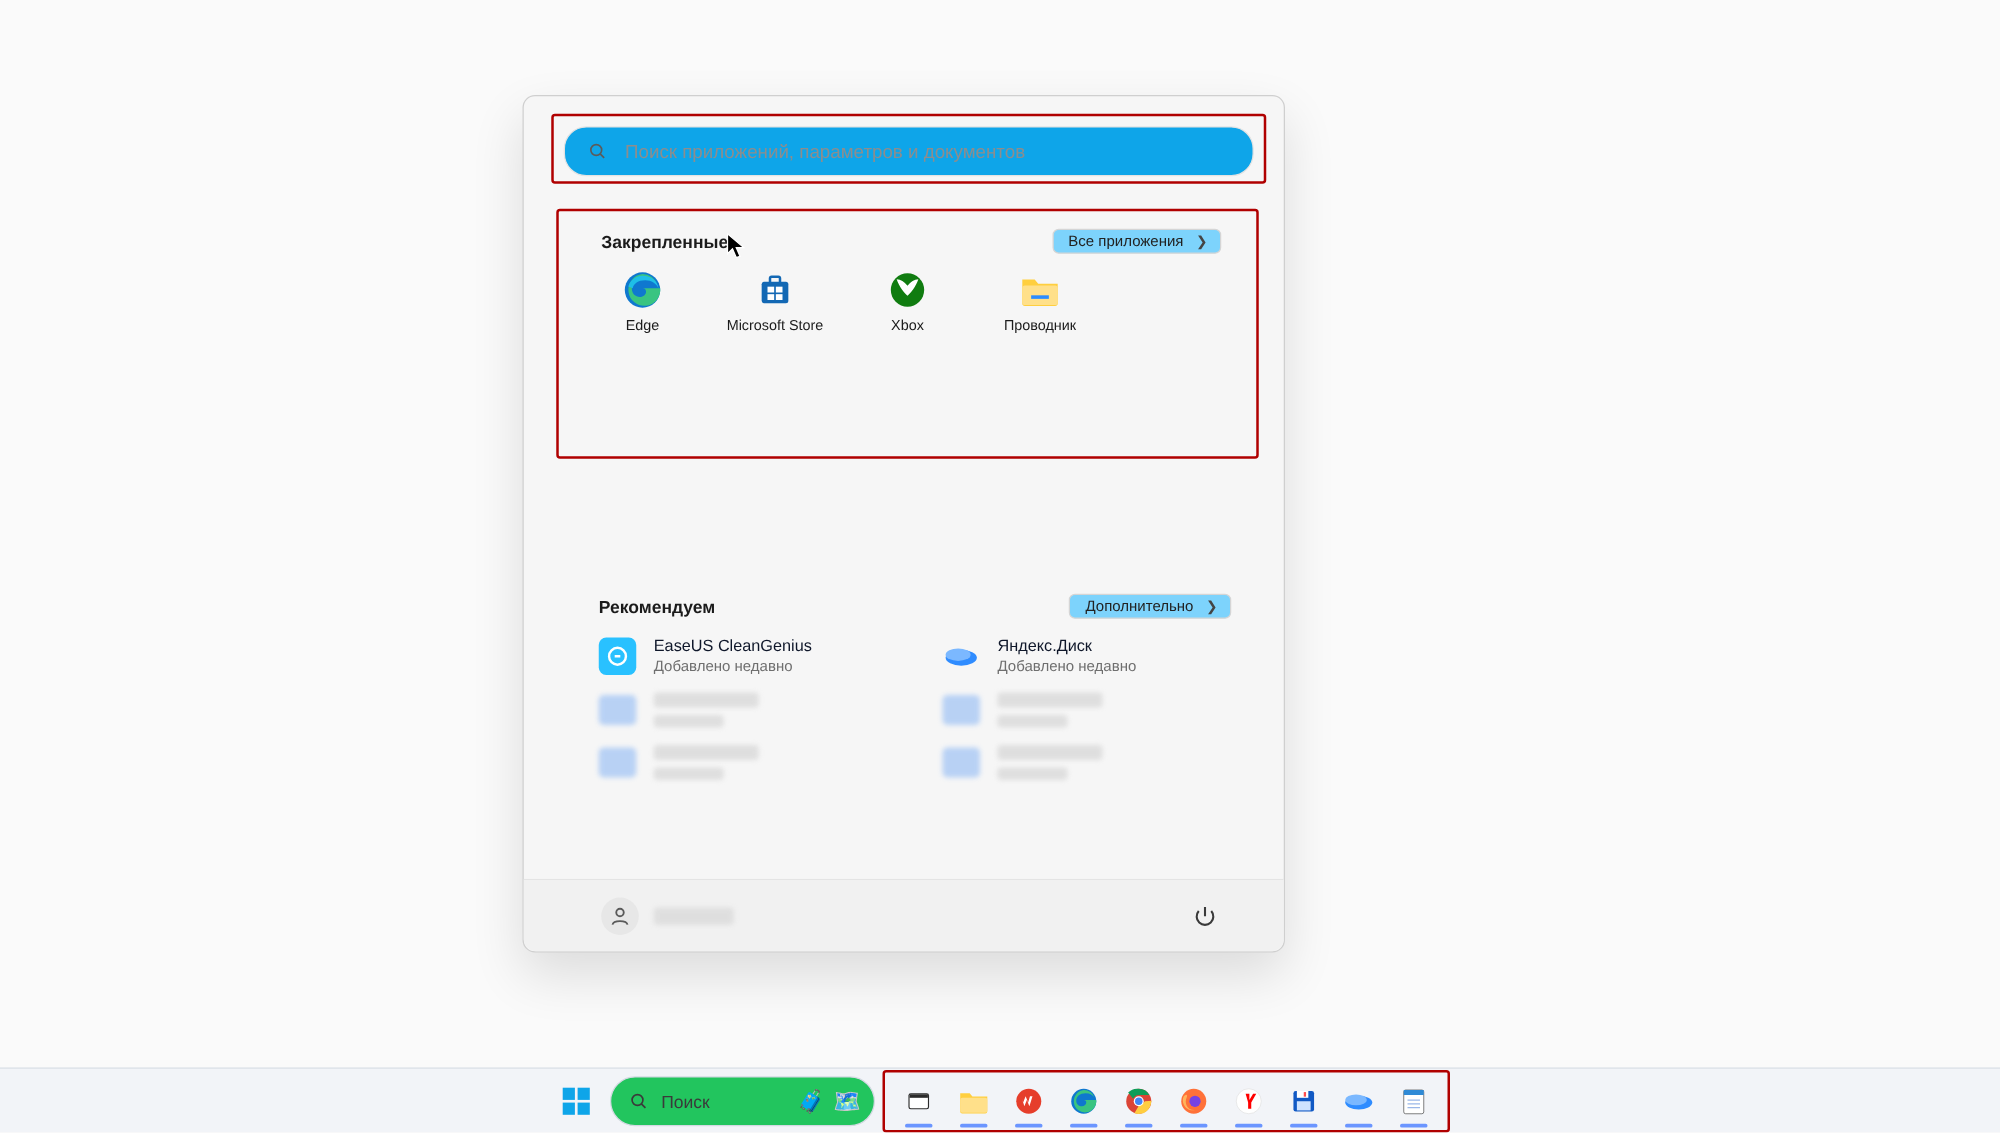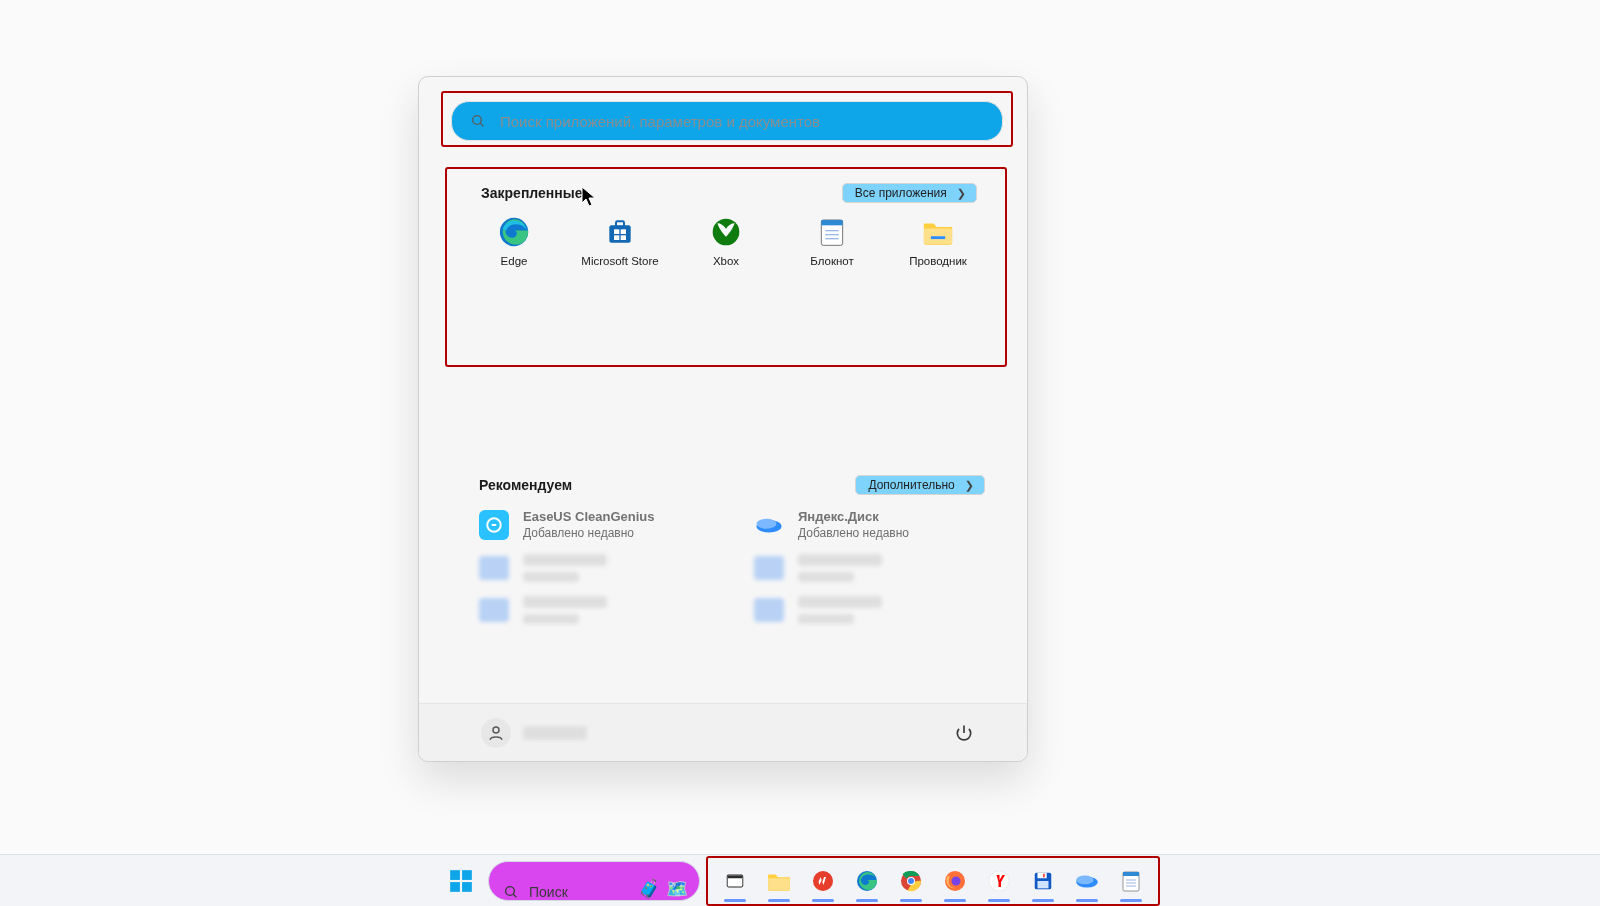--- a/index.html
+++ b/index.html
@@ -52,21 +52,21 @@
   }
   .app .ic { width: 34px; height: 34px; display: flex; align-items: center; justify-content: center; margin-bottom: 6px; }
   .app .lbl { font-size: 11.5px; color: #1b1b1b; line-height: 1.1; }
 
   
   .rec-wrap { position: absolute; left: 40px; top: 398px; width: 530px; }
   .rec-head { display: flex; align-items: center; justify-content: space-between; margin-bottom: 14px; padding: 0 4px 0 20px; }
   .rec-list { display: grid; grid-template-columns: 1fr 1fr; column-gap: 40px; row-gap: 14px; padding-left: 20px; }
   .rec-item { display: flex; align-items: center; gap: 14px; cursor: pointer; }
   .rec-ic { width: 30px; height: 30px; border-radius: 6px; display:flex; align-items:center; justify-content:center; }
-  .rec-name { font-size: 13px; color: #737373; font-weight: bold; }
+  .rec-name { font-size: 13px; color: #0f172a; }
   .rec-sub  { font-size: 12px; color: #6f6f6f; margin-top: 2px; }
   .blur-tile { width: 30px; height: 24px; background: #8fb9f4; filter: blur(2px); opacity: .6; border-radius:4px; }
   .blur-text { width: 84px; height: 12px; background: #ccc; filter: blur(2px); opacity:.55; border-radius:3px; }
   .blur-text.sm { width: 56px; margin-top: 6px; height: 10px; }
   .blur-item { display:flex; align-items:center; gap:14px; }
 
   
   .start-footer {
     position: absolute; left: 0; bottom: 0; width: 100%; height: 58px;
     border-top: 1px solid #e4e4e4; background: #f1f1f1; border-radius: 0 0 10px 10px;
@@ -81,22 +81,22 @@
   
   .taskbar {
     position: absolute; left: 0; bottom: 0; width: 100%; height: 52px;
     background: #f2f4f8; border-top: 1px solid #dadfe6;
     display: flex; align-items: center; justify-content: center; gap: 6px;
   }
   .tb-item { width: 42px; height: 42px; border-radius: 6px; display:flex; align-items:center; justify-content:center; cursor:pointer; }
   .tb-item.active::after{ content:""; position:absolute; width:22px; height:3px; background:#6b95ff; border-radius:2px; transform: translateY(20px); }
   .tb-item { position:relative; }
   .tb-search {
-    width: 212px; height: 40px; background: #d946ef; border:1px solid #d4d9e2; border-radius: 20px;
-    display:flex; align-items:flex-end; padding: 0 10px 0 14px; gap:10px; font-size:14px; color:#3a3a3a;
+    width: 212px; height: 40px; background: #22c55e; border:1px solid #d4d9e2; border-radius: 20px;
+    display:flex; align-items:center; padding: 0 10px 0 14px; gap:10px; font-size:14px; color:#3a3a3a;
   }
   .tb-search .right { margin-left:auto; display:flex; gap:6px; font-size:18px; }
   .tb-apps-box { display:flex; align-items:center; gap:2px; padding: 2px 6px; }
 
   
   .cursor { position:absolute; left: 581px; top: 186px; z-index: 50; }
 
   
   svg { display:block; }
 </style>
@@ -154,34 +154,20 @@
         <span class="ic">
           <svg width="32" height="32" viewBox="0 0 48 48">
               <circle cx="24" cy="24" r="20" fill="#107c10"></circle>
               <path d="M11 11c5 0 9 3 13 8 4-5 8-8 13-8-3 9-9 16-13 20-4-4-10-11-13-20z" fill="#fff"></path>
             </svg>
         </span>
         <span class="lbl">Xbox</span>
       </div>
       <div class="app">
         <span class="ic">
-          <svg width="28" height="32" viewBox="0 0 40 48">
-              <rect x="4" y="6" width="32" height="38" rx="3" fill="#fff" stroke="#333" stroke-width="1"></rect>
-              <rect x="4" y="6" width="32" height="8" fill="#2f8ad6"></rect>
-              <g stroke="#9ab7e8" stroke-width="2">
-                <line x1="10" y1="22" x2="30" y2="22"></line>
-                <line x1="10" y1="28" x2="30" y2="28"></line>
-                <line x1="10" y1="34" x2="30" y2="34"></line>
-              </g>
-            </svg>
-        </span>
-        <span class="lbl">Блокнот</span>
-      </div>
-      <div class="app">
-        <span class="ic">
           <svg width="34" height="30" viewBox="0 0 48 40">
               <path d="M4 8h14l4 5h22v22a3 3 0 0 1-3 3H7a3 3 0 0 1-3-3z" fill="#ffcf3f"></path>
               <rect x="4" y="15" width="40" height="22" rx="3" fill="#ffe08a"></rect>
               <rect x="14" y="26" width="20" height="4" fill="#2b8cff"></rect>
             </svg>
         </span>
         <span class="lbl">Проводник</span>
       </div>
     </div>
   </div>

